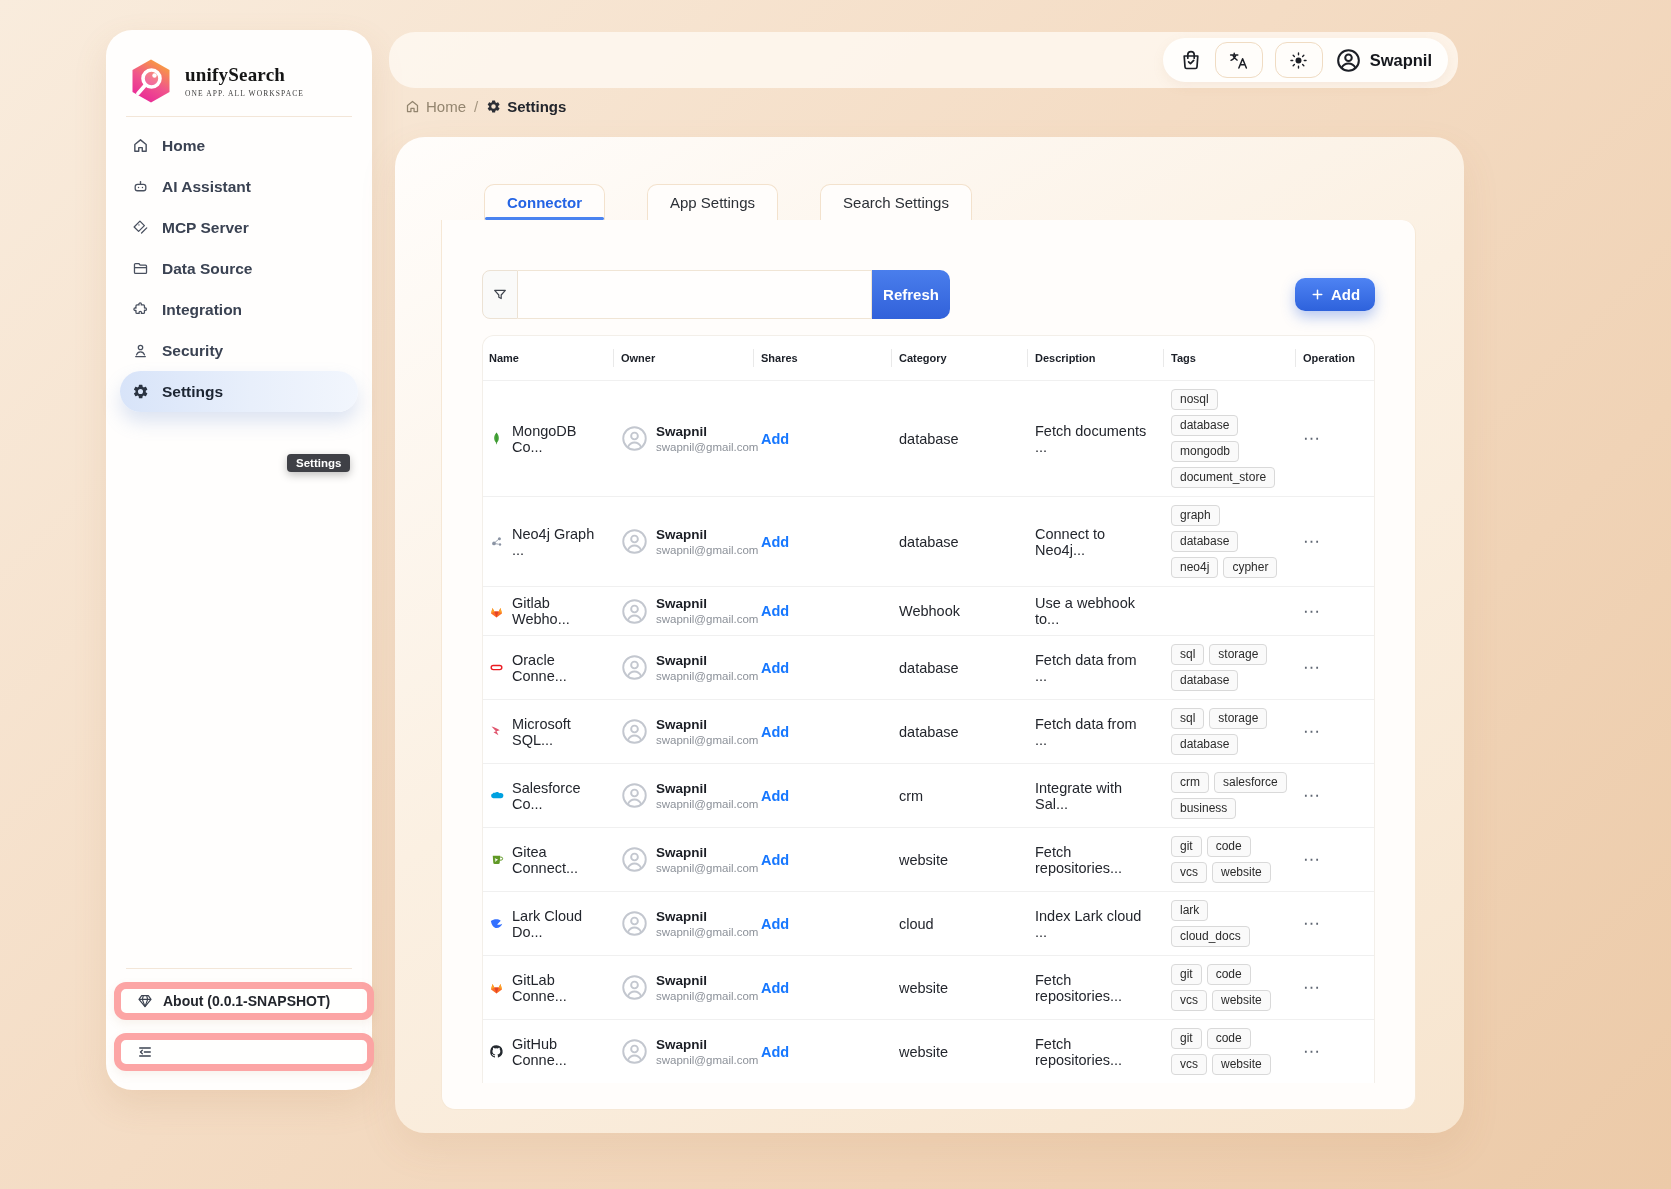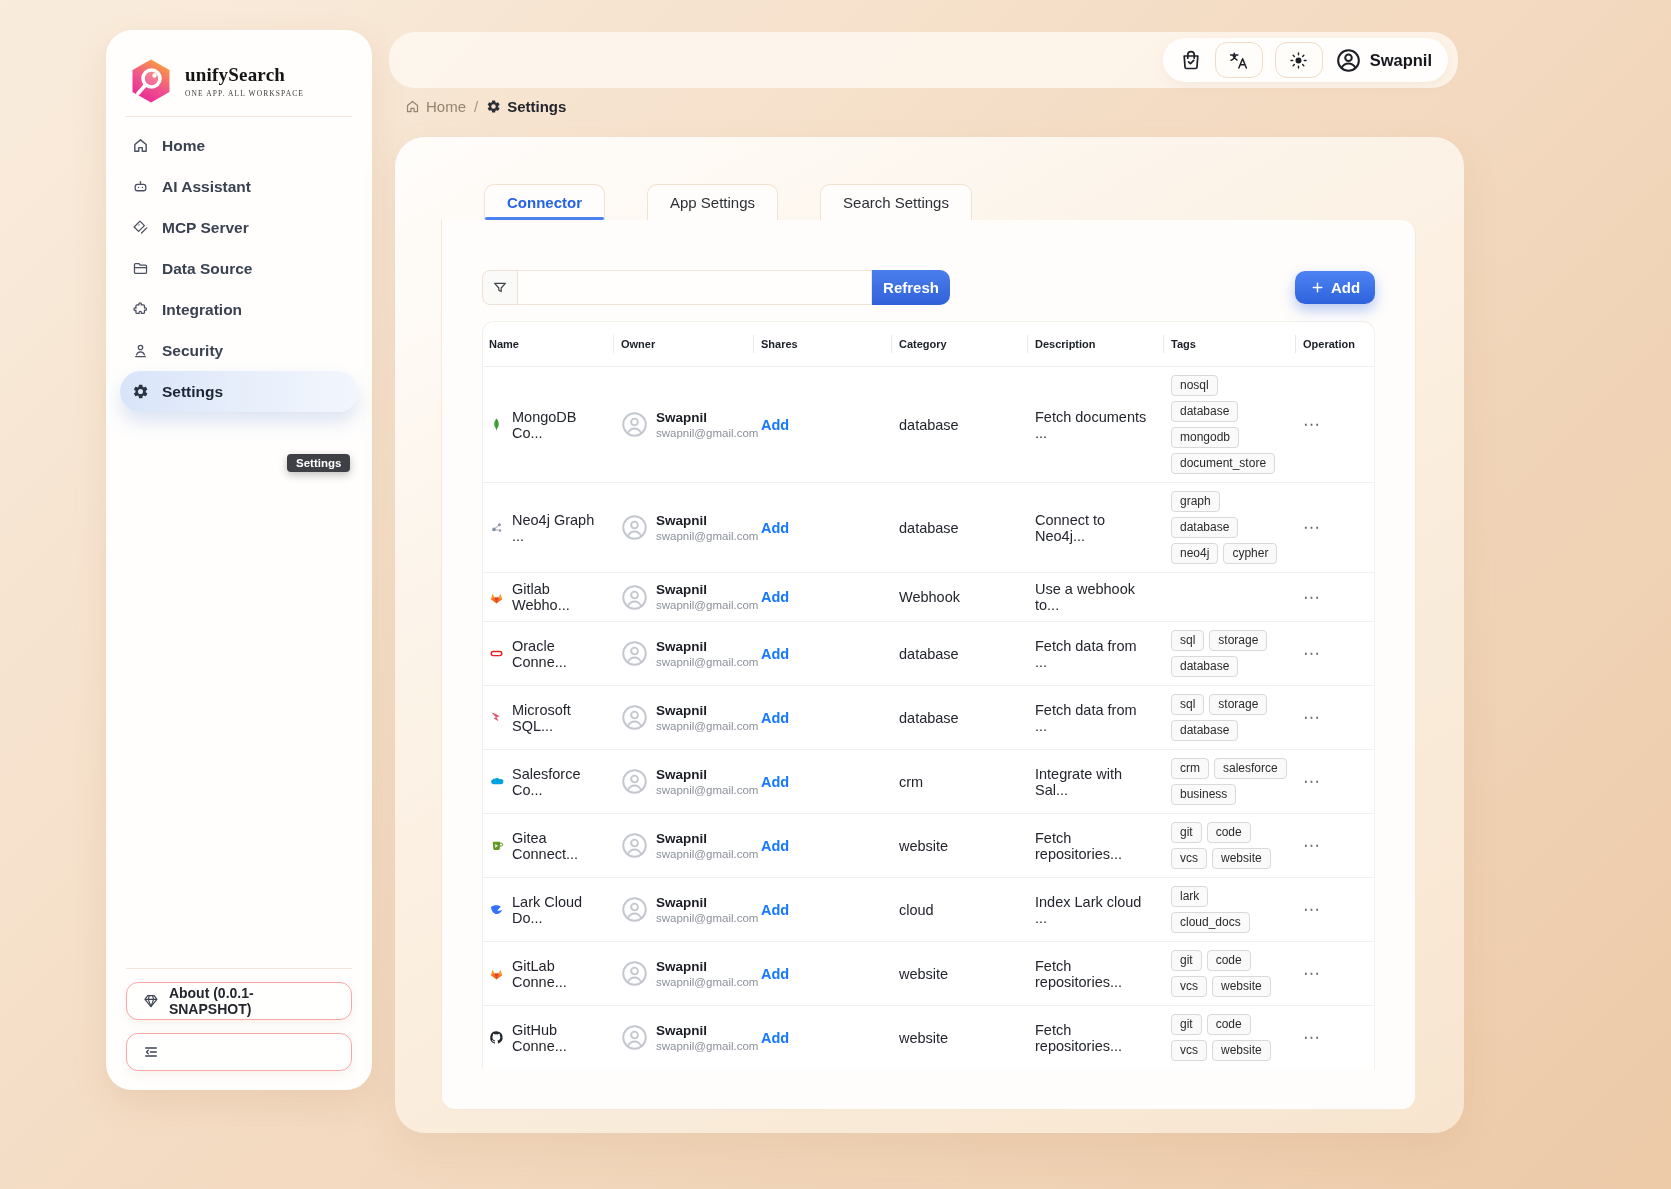--- a/index.html
+++ b/index.html
@@ -34,22 +34,22 @@
     color:#1c2532; box-shadow:0 10px 18px rgba(120,150,210,.25);
   }
   .nav-item.active .nico { color:#2b3442; }
   .side-tooltip {
     position:absolute; left:181px; top:424px; background:#3f4046; color:#fff;
     font-size:11.5px; font-weight:bold; padding:3px 9px; border-radius:4px;
     box-shadow:0 3px 8px rgba(0,0,0,.25);
   }
   .side-footer-divider { position:absolute; left:20px; right:20px; top:938px; height:1px; background:#f3e6d8; }
   .side-card {
-    position:absolute; left:20px; width:226px; height:38px; background:#fffffe;
-    border:1px solid #fca5a5; border-radius:12px; display:flex; align-items:center;
+    position:absolute; left:8px; width:260px; height:38px; background:#fffffe;
+    border:7px solid #fca5a5; border-radius:12px; display:flex; align-items:center;
     gap:10px; padding:0 16px; box-shadow:0 4px 10px rgba(190,150,110,.10); cursor:pointer;
   }
   .side-card .nico { width:16px; height:16px; color:#3d4452; display:inline-flex; }
   .side-card .nico svg { width:100%; height:100%; }
   .about-card { top:952px; font-size:14px; font-weight:bold; color:#23262d; }
   .collapse-card { top:1003px; }
 
   
   .topbar {
     position:absolute; left:389px; top:32px; width:1069px; height:56px;
@@ -100,21 +100,21 @@
   .tab.active { color:#2464e4; font-weight:bold; }
   .tab.active::after { content:""; position:absolute; left:0; right:0; bottom:0; height:3.5px; background:#4a83f0; border-radius:2px; }
   .panel {
     position:absolute; left:46px; top:83px; width:975px; height:890px;
     background:#fffdfb; border:1px solid #f6e8d6; border-top:none;
     border-radius:0 14px 14px 14px; overflow:hidden; padding:50px 40px 0 40px;
   }
 
   
   .toolbar { display:flex; align-items:center; }
-  .search-group { display:flex; height:35px; }
+  .search-group { display:flex; height:49px; }
   .filter-btn {
     width:36px; border:1px solid #ece2d4; background:#fafaf9; border-radius:8px 0 0 8px;
     display:flex; align-items:center; justify-content:center; cursor:pointer; color:#3f444d;
   }
   .filter-btn .nico { width:16px; height:16px; display:inline-flex; }
   .filter-btn svg { width:100%; height:100%; }
   .search-input {
     width:354px; border:1px solid #f0e5d5; border-left:none; background:#fffefd;
     outline:none; font-size:14px; padding:0 10px; font-family:"Liberation Sans", sans-serif;
   }

